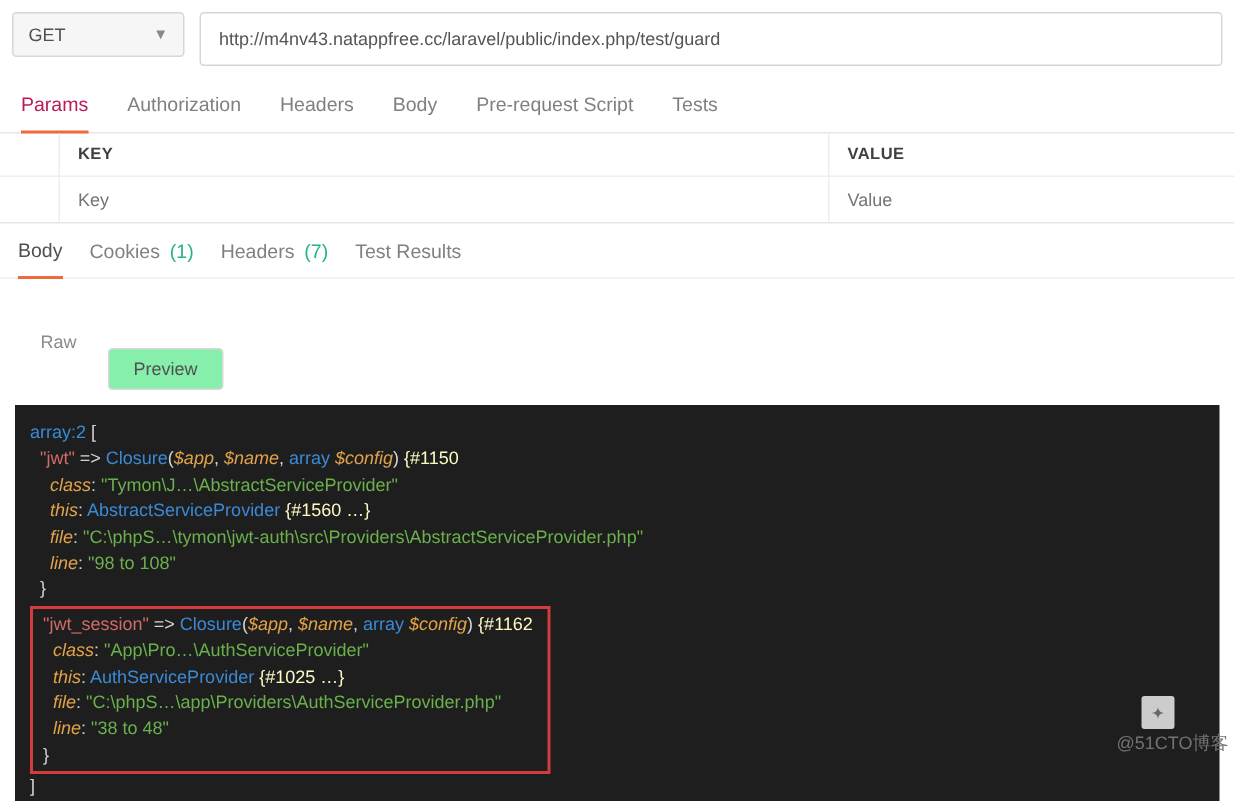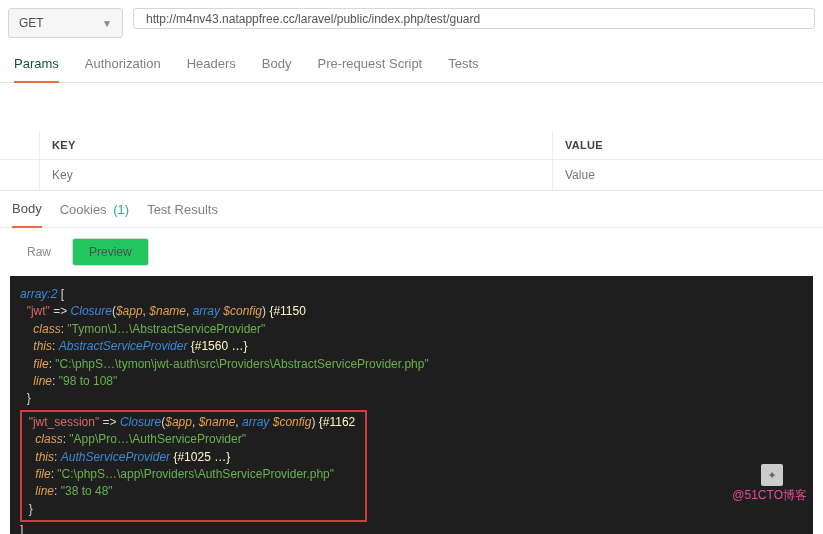--- a/index.html
+++ b/index.html
@@ -7,67 +7,67 @@
 
   
   .topbar { display:flex; align-items:stretch; padding:8px 8px 4px 8px; gap:10px; }
   .method-select {
     width:115px; height:30px; border:1px solid #d6d6d6; border-radius:3px;
     background:#f6f6f6; display:flex; align-items:center; padding:0 10px;
     justify-content:space-between; color:#505050; font-size:12px; cursor:pointer;
   }
   .method-select .chev { color:#888; font-size:10px; }
   .url-input {
-    flex:1; height:21px; border:1px solid #d6d6d6; border-radius:3px;
+    flex:1; height:36px; border:1px solid #d6d6d6; border-radius:3px;
     background:#fff; padding:0 12px; font-size:12px; color:#555; outline:none;
   }
 
   
   .tabs1 { display:flex; gap:26px; padding:14px 14px 0 14px; border-bottom:1px solid #e6e6e6; }
   .tabs1 .tab { padding:0 0 10px 0; color:#808080; font-size:13px; cursor:pointer; }
-  .tabs1 .tab.active { color:#14532d; border-bottom:2px solid #ed6b3d; margin-bottom:-1px;}
+  .tabs1 .tab.active { color:#be185d; border-bottom:2px solid #ed6b3d; margin-bottom:-1px;}
 
   
-  .kv { border-bottom:1px solid #e6e6e6;margin-top:48px; }
+  .kv { border-bottom:1px solid #e6e6e6; }
   .kv-row { display:flex; }
   .kv-cell { padding:8px 12px; font-size:12px; }
   .kv-check { width:40px; border-right:1px solid #eee; }
   .kv-key { flex:1; border-right:1px solid #eee; }
   .kv-val { width:270px; }
   .kv .hdr .kv-cell { color:#404040; font-weight:600; font-size:11px; letter-spacing:.3px; }
   .kv .body .kv-cell { border-top:1px solid #eee; }
   .kv .body input { border:none; outline:none; width:100%; font-size:12px; color:#666; background:transparent; }
 
   
   .tabs2 { display:flex; align-items:center; gap:18px; padding:10px 12px 0 12px; border-bottom:1px solid #eee; }
   .tabs2 .tab { padding-bottom:10px; color:#808080; font-size:13px; cursor:pointer; }
   .tabs2 .tab.active { color:#505050; border-bottom:2px solid #ed6b3d; margin-bottom:-1px;}
   .tabs2 .count { margin-left:3px; }
   .c-green { color:#26b47f; }
 
   
   .viewmodes { display:flex; align-items:center; gap:4px; padding:10px 10px; }
   .vm-btn { padding:6px 16px; border:1px solid transparent; border-radius:3px; font-size:12px; color:#8a8a8a; cursor:pointer; background:transparent;}
-  .vm-btn.active { border-color:#d8d8d8; color:#505050; background:#22c55e; }
+  .vm-btn.active { border-color:#d8d8d8; color:#505050; background:#86efac;margin-top:36px; }
 
   
   .code-wrap { margin:0 10px 10px 10px; background:#1e1e1e; color:#d4d4d4; font-family: Consolas, "Courier New", monospace; font-size:12px; line-height:1.45; padding:10px 10px; overflow:auto; }
   .code-wrap pre { white-space:pre; }
   .tok-orange { color:#e2a24a;font-style:italic; }
   .tok-red    { color:#d16a6a; }
-  .tok-blue   { color:#3b8ad6;font-style:italic; }
+  .tok-blue   { color:#3b8ad6; }
   .tok-green  { color:#6ab04c; }
   .tok-comment{ color:#fef9c3; }
   .tok-white  { color:#d4d4d4; }
   .boxed { border:2px solid #d23c3c; display:inline-block; padding:2px 10px 2px 0; margin-top:2px;}
 
   
   .wm1 { position:absolute; right:40px; bottom:48px; display:flex; align-items:center; gap:6px; color:#bcbcbc; font-size:15px; pointer-events:none;}
   .wm1 .logo { width:22px; height:22px; border-radius:2px; background:#ccc; display:flex; align-items:center; justify-content:center; color:#666; font-size:11px;}
-  .wm2 { position:absolute; right:16px; bottom:30px; color:#ec4899; font-size:12px; pointer-events:none;}
+  .wm2 { position:absolute; right:4px; bottom:30px; color:#737373; font-size:12px; pointer-events:none;}
 </style>
 </head>
 <body>
 
 <div class="topbar">
   <div class="method-select">
     <span>GET</span>
     <span class="chev">▼</span>
   </div>
   <input class="url-input" value="http://m4nv43.natappfree.cc/laravel/public/index.php/test/guard" style="">
@@ -101,20 +101,24 @@
 
 <div class="tabs2">
   <div class="tab active">
     <span>Body</span>
   </div>
   <div class="tab">
     <span>Cookies</span>
     <span class="count c-green">(1)</span>
   </div>
   <div class="tab">
+    <span>Headers</span>
+    <span class="count c-green">(7)</span>
+  </div>
+  <div class="tab">
     <span>Test Results</span>
   </div>
 </div>
 
 <div class="viewmodes">
   <button class="vm-btn">Raw</button>
   <button class="vm-btn active">Preview</button>
 </div>
 
 <div class="code-wrap">

